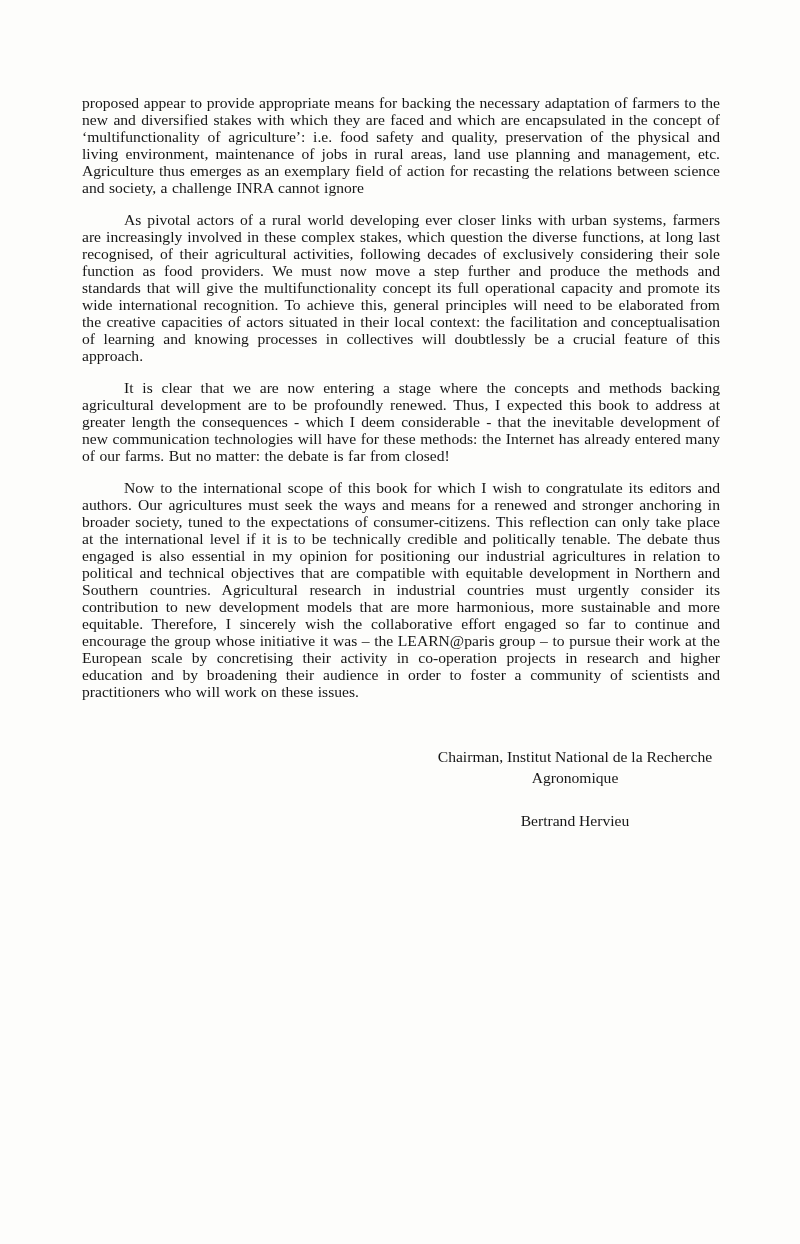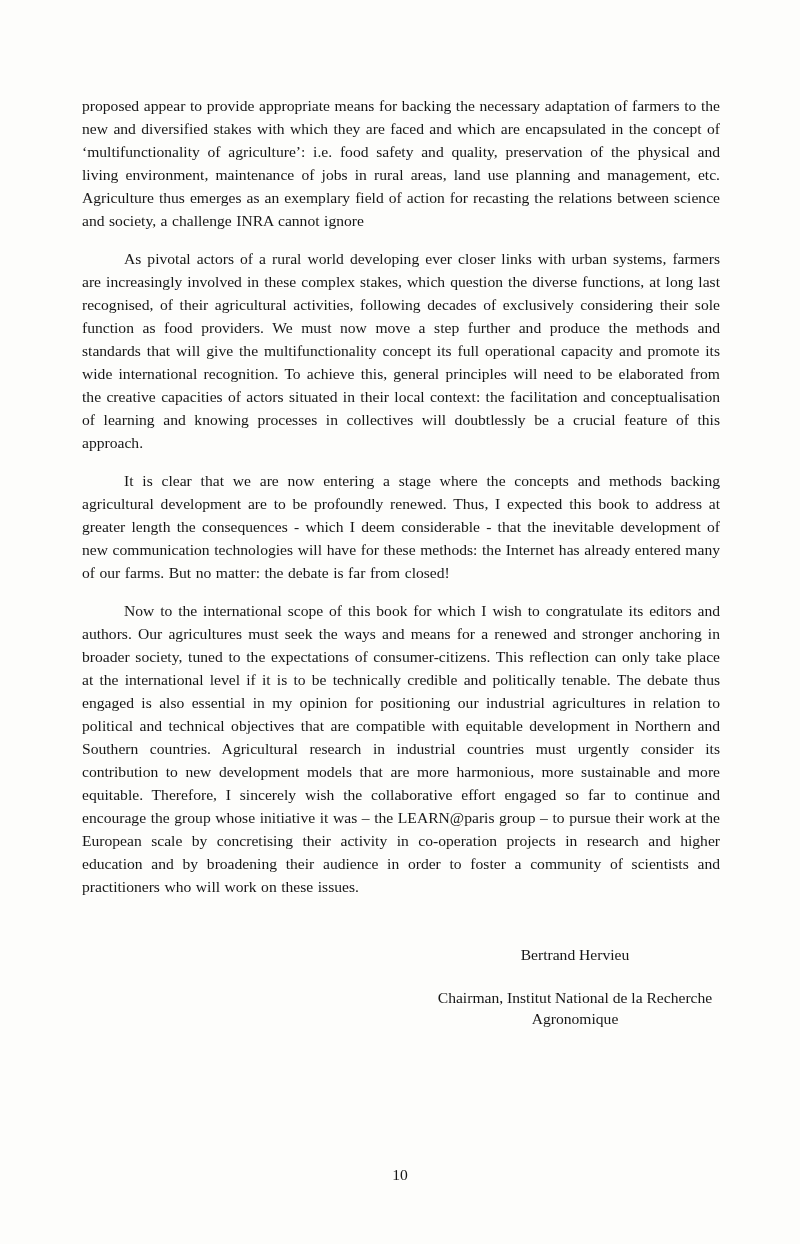--- a/index.html
+++ b/index.html
@@ -17,21 +17,21 @@
     width: 800px;
     height: 1244px;
     box-sizing: border-box;
     padding: 94px 80px 0 82px;
     background: #fdfdfb;
     font-family: "Liberation Serif", "DejaVu Serif", serif;
     color: #161616;
   }
   .body-text p {
     font-size: 15.6px;
-    line-height: 23px;
+    line-height: 17px;
     text-align: justify;
     margin: 0 0 15px 0;
     word-spacing: 0.6px;
   }
   .body-text p.indent {
     text-indent: 42px;
   }
   .signature {
     margin-top: 46px;
     margin-left: 330px;
@@ -58,18 +58,17 @@
 
 <div class="page">
   <div class="body-text">
     <p>proposed appear to provide appropriate means for backing the necessary adaptation of farmers to the new and diversified stakes with which they are faced and which are encapsulated in the concept of ‘multifunctionality of agriculture’: i.e. food safety and quality, preservation of the physical and living environment, maintenance of jobs in rural areas, land use planning and management, etc. Agriculture thus emerges as an exemplary field of action for recasting the relations between science and society, a challenge INRA cannot ignore</p>
     <p class="indent">As pivotal actors of a rural world developing ever closer links with urban systems, farmers are increasingly involved in these complex stakes, which question the diverse functions, at long last recognised, of their agricultural activities, following decades of exclusively considering their sole function as food providers. We must now move a step further and produce the methods and standards that will give the multifunctionality concept its full operational capacity and promote its wide international recognition. To achieve this, general principles will need to be elaborated from the creative capacities of actors situated in their local context: the facilitation and conceptualisation of learning and knowing processes in collectives will doubtlessly be a crucial feature of this approach.</p>
     <p class="indent">It is clear that we are now entering a stage where the concepts and methods backing agricultural development are to be profoundly renewed. Thus, I expected this book to address at greater length the consequences - which I deem considerable - that the inevitable development of new communication technologies will have for these methods: the Internet has already entered many of our farms. But no matter: the debate is far from closed!</p>
     <p class="indent">Now to the international scope of this book for which I wish to congratulate its editors and authors. Our agricultures must seek the ways and means for a renewed and stronger anchoring in broader society, tuned to the expectations of consumer-citizens. This reflection can only take place at the international level if it is to be technically credible and politically tenable. The debate thus engaged is also essential in my opinion for positioning our industrial agricultures in relation to political and technical objectives that are compatible with equitable development in Northern and Southern countries. Agricultural research in industrial countries must urgently consider its contribution to new development models that are more harmonious, more sustainable and more equitable. Therefore, I sincerely wish the collaborative effort engaged so far to continue and encourage the group whose initiative it was – the LEARN@paris group – to pursue their work at the European scale by concretising their activity in co-operation projects in research and higher education and by broadening their audience in order to foster a community of scientists and practitioners who will work on these issues.</p>
   </div>
 
   <div class="signature">
+    <div class="sig-line">Chairman, Institut National de la Recherche Agronomique</div>
     <div class="sig-line">Bertrand Hervieu</div>
-    <div class="sig-line">Chairman, Institut National de la Recherche Agronomique</div>
   </div>
 
-  <div class="page-number">10</div>
 </div>
 
 </body></html>

